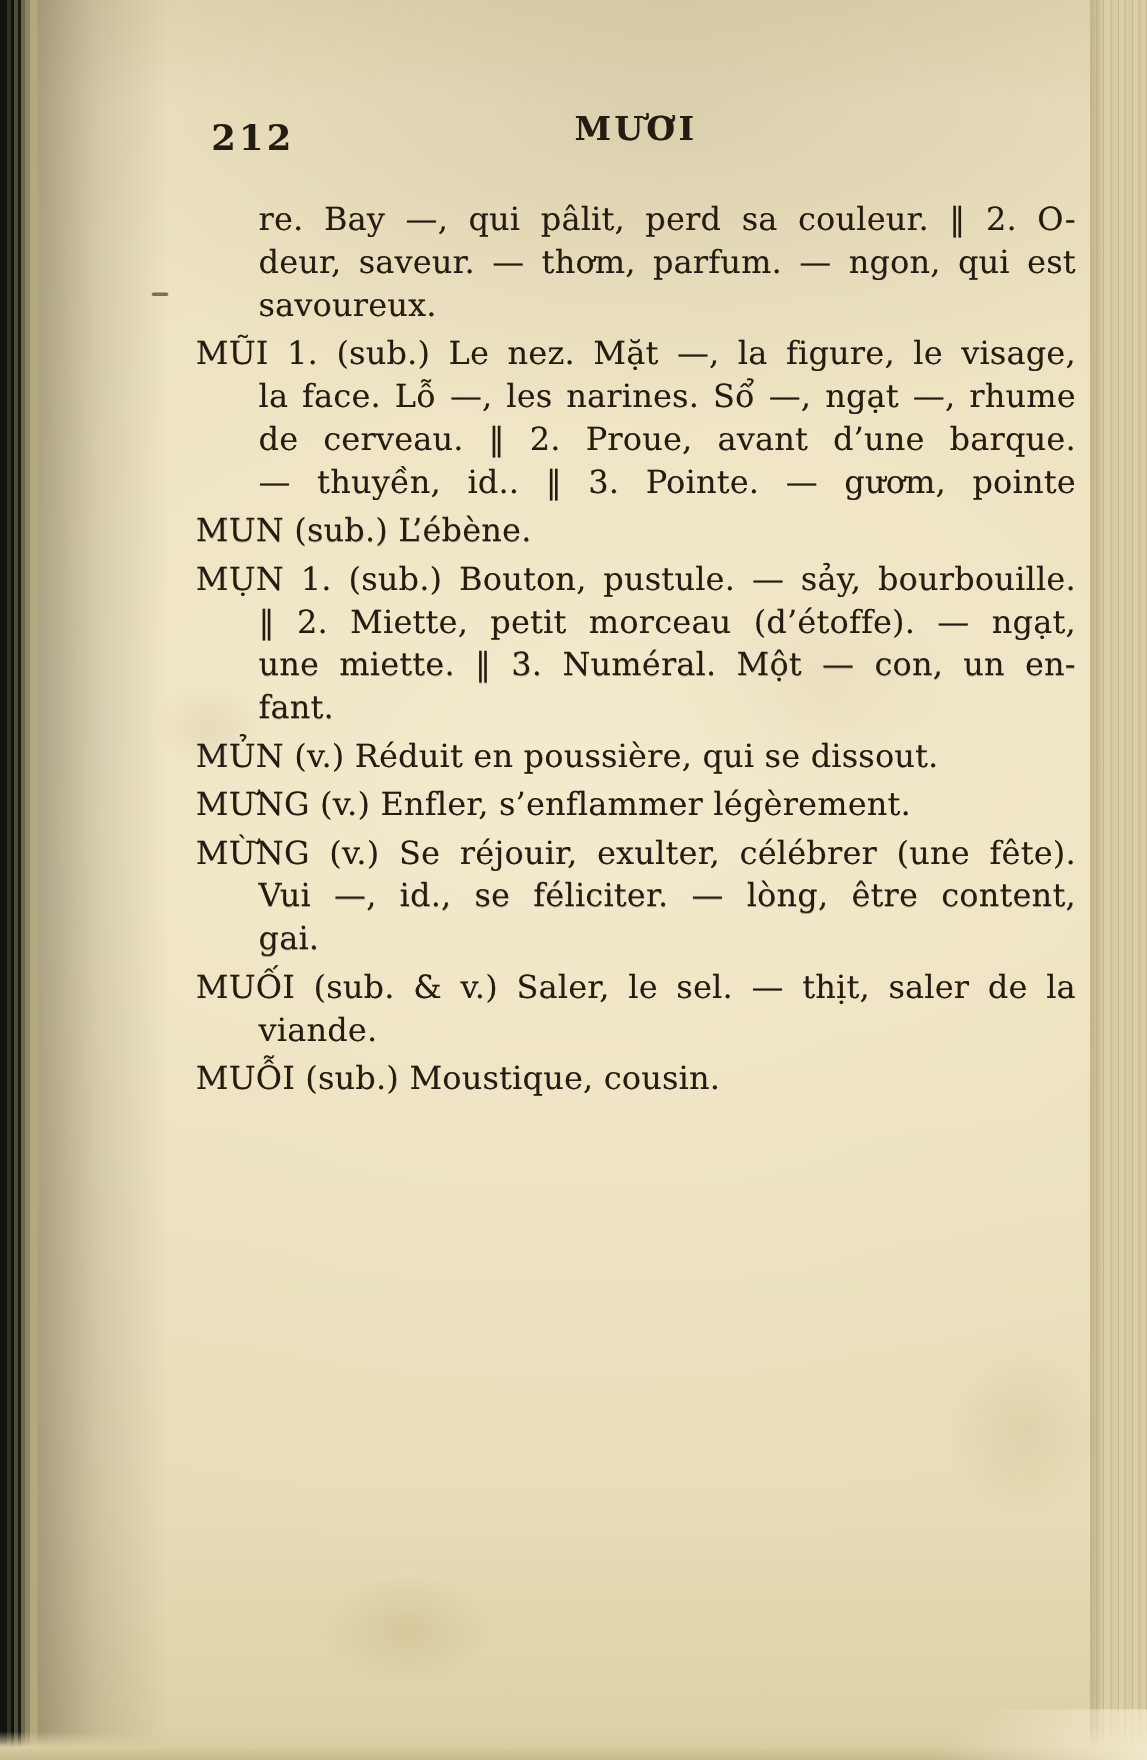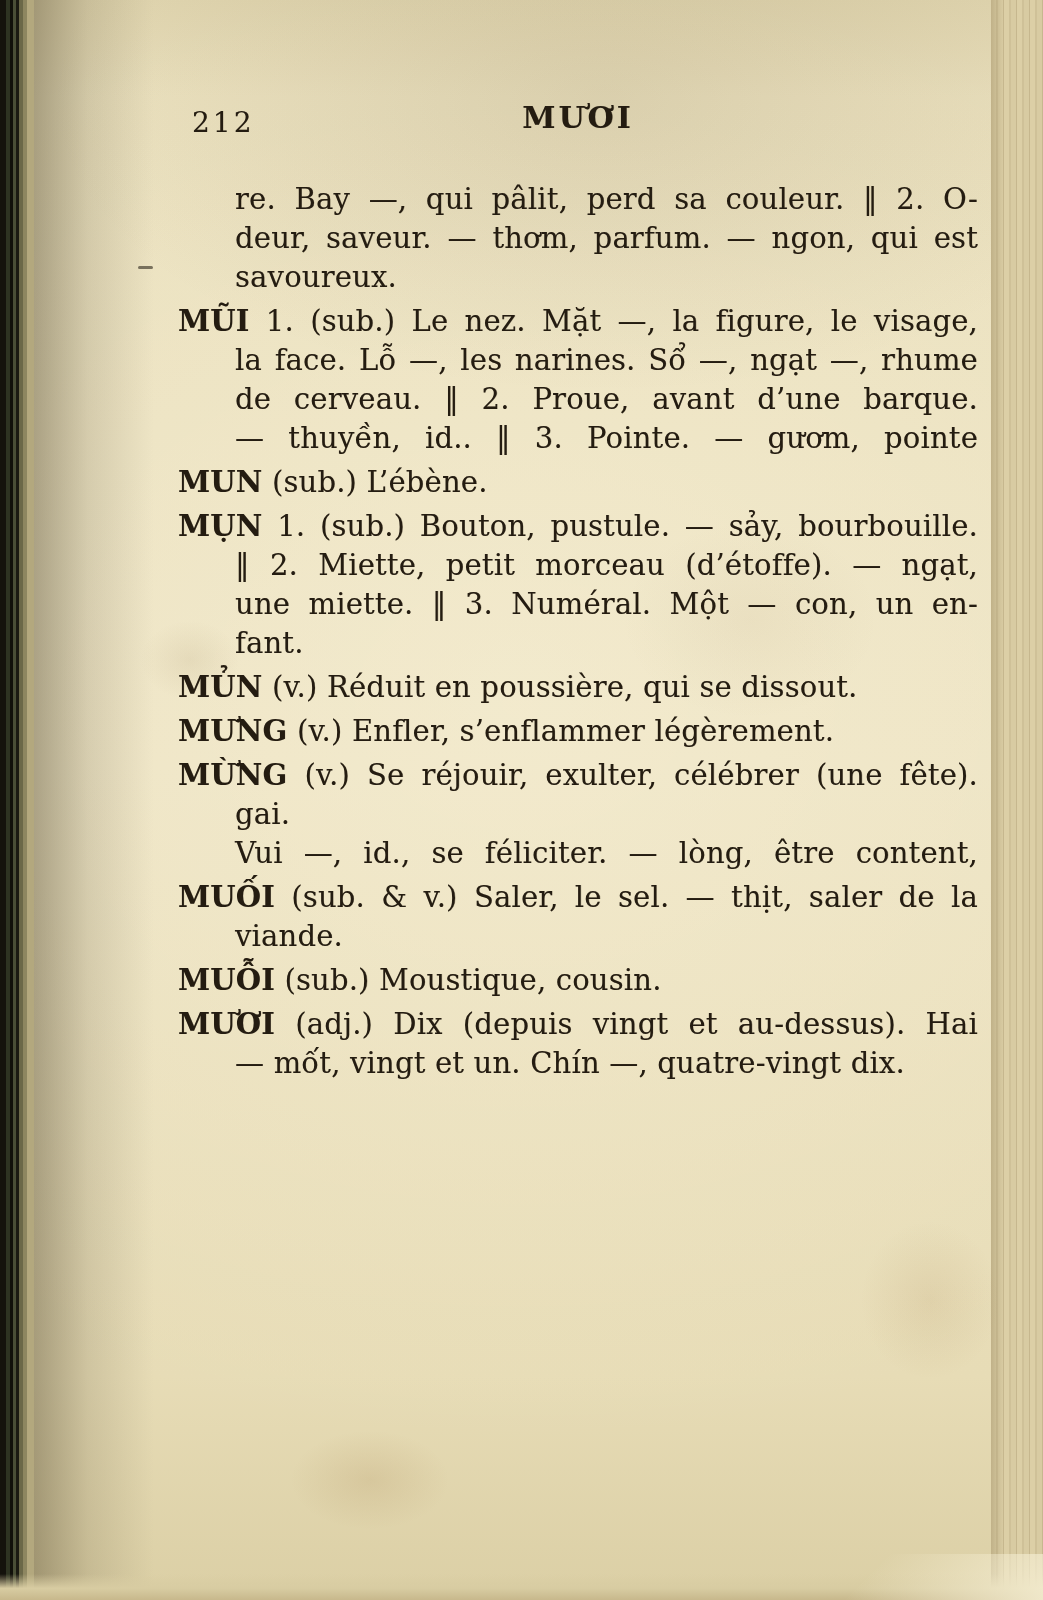--- a/index.html
+++ b/index.html
@@ -64,36 +64,36 @@
   .content {
     position: absolute; left: 178px; top: 100px; width: 800px;
     color: #241c11;
     font-size: 29px;
     letter-spacing: 0.2px;
     text-shadow: 0.3px 0.3px 0.4px rgba(40,30,15,0.35);
   }
   .header { position: relative; height: 44px; margin-bottom: 36px; }
   .page-number {
     position: absolute; left: 14px; top: 6px;
-    font-weight: normal; font-size: 28px; letter-spacing: 3px;
+    font-weight: bold; font-size: 32px; letter-spacing: 3px;
   }
   .running-head {
     position: absolute; left: 0; right: 0; top: 0; text-align: center;
     font-weight: bold; font-size: 30px; letter-spacing: 3px;
   }
   .entry { margin: 0 0 5px 0; }
   .line {
     line-height: 39px;
     text-align: justify;
     text-align-last: justify;
     padding-left: 57px;
   }
   .entry.hanging .line.first { padding-left: 0; }
   .line.last { text-align-last: left; }
-  .s-b { font-weight: bold; }
+  .s-b { font-weight: normal; }
   .s-i { }
 </style>
 </head>
 <body>
 
 <div class="page">
   <div class="binding"></div>
   <div class="binding-shadow"></div>
   <div class="edge-right"></div>
   <div class="edge-bottom"></div>
@@ -131,29 +131,25 @@
           <div class="line last"><span class="s-n">fant.</span></div>
         </div>
         <div class="entry hanging">
           <div class="line first last"><span class="s-b">MỦN</span><span class="s-n"> (v.) Réduit en poussière, qui se dissout.</span></div>
         </div>
         <div class="entry hanging">
           <div class="line first last"><span class="s-b">MƯNG</span><span class="s-n"> (v.) Enfler, s’enflammer légèrement.</span></div>
         </div>
         <div class="entry hanging">
           <div class="line first"><span class="s-b">MỪNG</span><span class="s-n"> (v.) Se réjouir, exulter, célébrer (une fête).</span></div>
+          <div class="line"><span class="s-i">Vui</span><span class="s-n"> —, id., se féliciter. — </span><span class="s-i">lòng</span><span class="s-n">, être content,</span></div>
           <div class="line last"><span class="s-n">gai.</span></div>
-          <div class="line"><span class="s-i">Vui</span><span class="s-n"> —, id., se féliciter. — </span><span class="s-i">lòng</span><span class="s-n">, être content,</span></div>
         </div>
         <div class="entry hanging">
           <div class="line first"><span class="s-b">MUỐI</span><span class="s-n"> (sub. &amp; v.) Saler, le sel. — </span><span class="s-i">thịt</span><span class="s-n">, saler de la</span></div>
           <div class="line last"><span class="s-n">viande.</span></div>
         </div>
         <div class="entry hanging">
           <div class="line first last"><span class="s-b">MUỖI</span><span class="s-n"> (sub.) Moustique, cousin.</span></div>
         </div>
-        <div class="entry hanging">
-          <div class="line first"><span class="s-b">MƯƠI</span><span class="s-n"> (adj.) Dix (depuis vingt et au-dessus). </span><span class="s-i">Hai</span></div>
-          <div class="line last"><span class="s-n">— </span><span class="s-i">mốt</span><span class="s-n">, vingt et un. </span><span class="s-i">Chín</span><span class="s-n"> —, quatre-vingt dix.</span></div>
-        </div>
       </div>
   </div>
 </div>
 
 </body></html>

